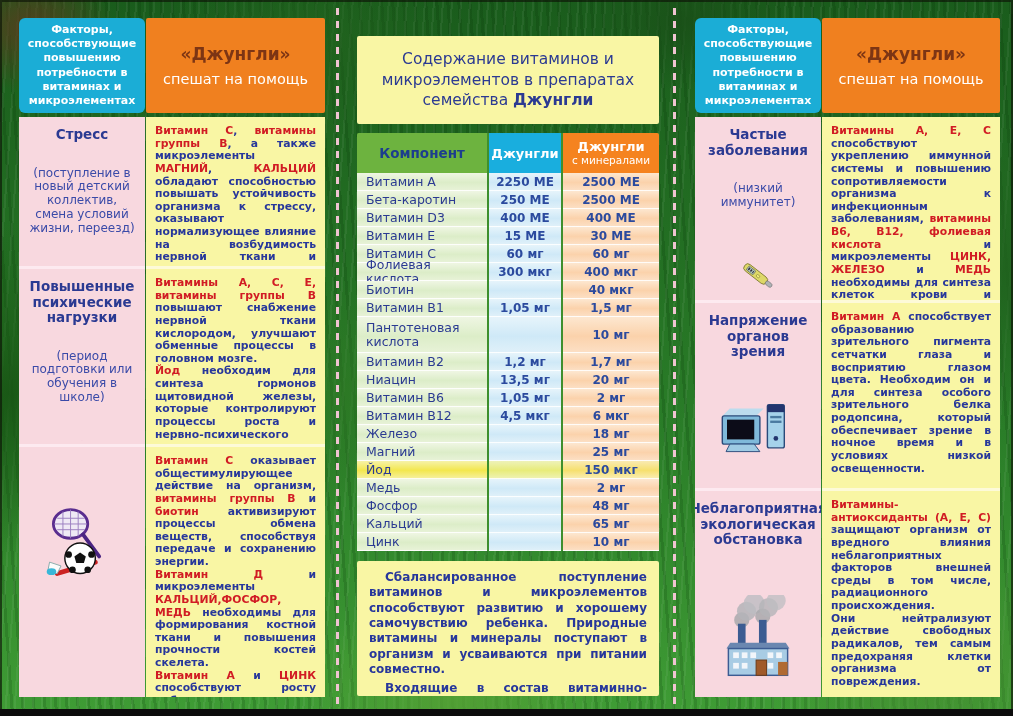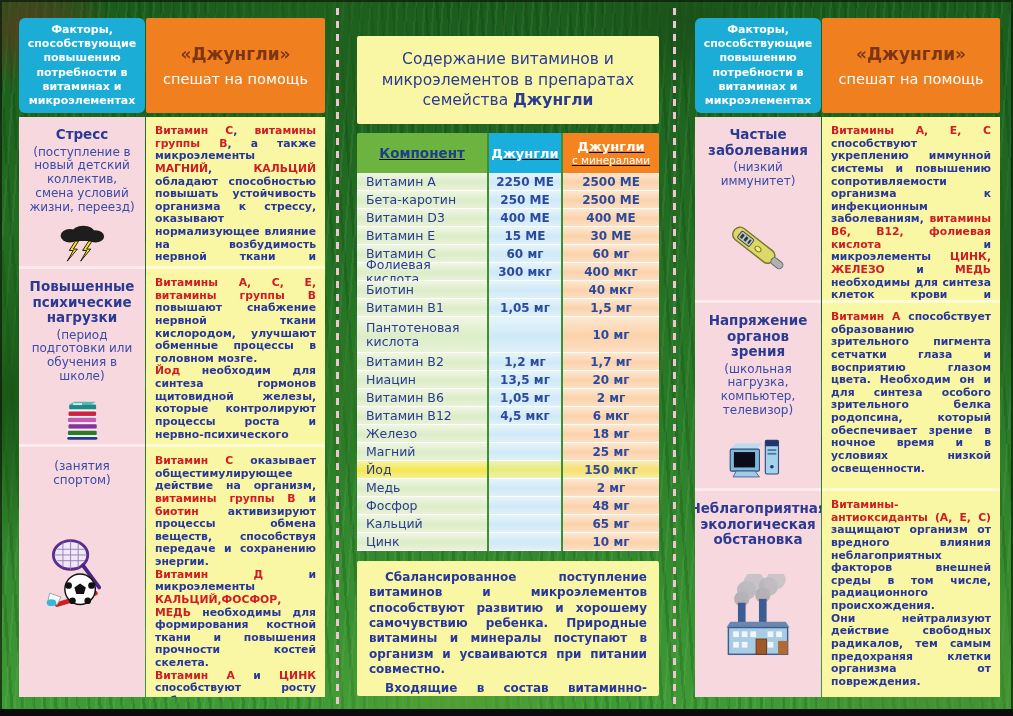--- a/index.html
+++ b/index.html
@@ -28,38 +28,38 @@
   .hdr-row{display:flex;gap:1px;height:95px;margin-bottom:4px;}
   .factors-cell{width:126px;background:#1badd6;color:#ffffff;font-weight:bold;font-size:11px;
     line-height:1.3;display:flex;align-items:center;justify-content:center;text-align:center;
     padding:4px 6px;box-sizing:border-box;border-radius:6px;}
   .brand-cell{flex:1;background:#f0801f;display:flex;flex-direction:column;align-items:center;
     justify-content:center;gap:7px;border-radius:2px;}
   .brand-title{color:#7d3514;font-weight:bold;font-size:17px;}
   .brand-sub{color:#ffffff;font-size:14.5px;}
   .sect{display:flex;gap:1px;overflow:hidden;}
   .pink-cell{width:126px;background:#f8d8df;display:flex;flex-direction:column;align-items:center;
-    text-align:center;padding:10px 7px 4px;box-sizing:border-box;overflow:hidden;}
+    text-align:center;padding:10px 7px 4px;box-sizing:border-box;overflow:hidden;gap:21px;}
   .yellow-cell{flex:1;background:#f9f6a4;padding:8px 9px;box-sizing:border-box;overflow:hidden;}
   .sep{display:flex;gap:1px;height:3px;}
   .sep .sp{width:126px;background:#fdeaf0;}
   .sep .sy{flex:1;background:#fdfad8;}
   .sec-title{font-weight:bold;color:#2b3a92;font-size:13.5px;line-height:1.15;}
   .sec-sub{color:#3a4aa8;font-size:12px;line-height:1.15;margin-top:3px;}
   .remedy{font-size:10.8px;color:#27379b;line-height:1.17;text-align:justify;font-weight:bold;}
   .remedy .em{color:#d11c24;font-weight:bold;}
   .strong{font-weight:bold;}
   .sec-icon{margin-top:10px;display:block;}
   
   .center-col{position:absolute;left:357px;top:16px;width:302px;}
   .title-box{margin-top:20px;height:88px;background:#f9f6a4;border-radius:2px;color:#2b3a92;
     font-size:15.5px;line-height:1.35;text-align:center;display:flex;align-items:center;
     justify-content:center;padding:4px 18px;box-sizing:border-box;}
   .vtable{margin-top:9px;background:#3e8f2e;border-radius:2px;}
-  .vt-header{display:flex;gap:2px;height:40px;text-decoration:underline;}
+  .vt-header{display:flex;gap:2px;height:40px;}
   .h-comp{width:130px;background:#6db33f;color:#1c3e8e;font-weight:bold;font-size:13.5px;
     display:flex;align-items:center;justify-content:center;border-radius:2px 0 0 0;}
   .h-jun{width:72px;background:#19aede;color:#fff;font-weight:bold;font-size:13px;
     display:flex;align-items:center;justify-content:center;}
   .h-min{flex:1;background:#f5831f;color:#fff;display:flex;flex-direction:column;align-items:center;
     justify-content:center;line-height:1.15;border-radius:0 2px 0 0;}
   .h-min .l1{font-weight:bold;font-size:13px;}
   .h-min .l2{font-size:10.5px;}
   .vt-row{display:flex;gap:2px;height:18px;}
   .vt-row.tall{height:36px;}
@@ -144,21 +144,20 @@
         <div class="remedy"><span class="em">Витамины А, С, Е, витамины группы В</span><span> повышают снабжение нервной ткани кислородом, улучшают обменные процессы в головном мозге.</span><br><span class="em">Йод</span><span> необходим для синтеза гормонов щитовидной железы, которые контролируют процессы роста и нервно-психического развития.</span></div>
       </div>
     </div>
     <div class="sep">
         <div class="sp"></div>
         <div class="sy"></div>
       </div>
 
     <div class="sect" style="height:250px;">
       <div class="pink-cell">
-        <div class="sec-sub">(занятия спортом)</div>
         <svg class="sec-icon" style="margin-top:46px;" width="84" height="82" viewBox="0 0 88 86">
           <ellipse cx="32" cy="22" rx="18" ry="15" fill="#efe9f5" stroke="#5a2d8f" stroke-width="3"></ellipse>
           <g stroke="#9a7ec0" stroke-width="1">
             <line x1="18" y1="16" x2="47" y2="16"></line>
               <line x1="15" y1="22" x2="49" y2="22"></line>
             <line x1="18" y1="28" x2="47" y2="28"></line>
               <line x1="24" y1="9" x2="24" y2="35"></line>
             <line x1="32" y1="7" x2="32" y2="37"></line>
               <line x1="40" y1="9" x2="40" y2="35"></line>
           </g>
@@ -353,21 +352,20 @@
       </div>
     </div>
     <div class="sep">
         <div class="sp"></div>
         <div class="sy"></div>
       </div>
 
     <div class="sect" style="height:185px;">
       <div class="pink-cell">
         <div class="sec-title">Напряжение органов зрения</div>
-        <div class="sec-sub">(школьная нагрузка, компьютер, телевизор)</div>
         <svg class="sec-icon" style="margin-top:18px;" width="84" height="62" viewBox="0 0 88 66">
           <polygon points="6,18 14,10 50,10 42,18" fill="#bcdcee"></polygon>
           <rect x="6" y="18" width="40" height="30" rx="2" fill="#7fb9da" stroke="#2a4a7a" stroke-width="1.5"></rect>
           <rect x="11" y="22" width="29" height="21" fill="#0c0c18"></rect>
           <polygon points="14,48 40,48 46,56 10,56" fill="#9fcbe4" stroke="#2a4a7a" stroke-width="1"></polygon>
           <rect x="54" y="6" width="18" height="46" rx="2" fill="#a5d2ea" stroke="#2a4a7a" stroke-width="1.5"></rect>
           <rect x="54" y="6" width="18" height="8" fill="#23356e"></rect>
           <rect x="57" y="18" width="12" height="2.5" fill="#4a7aa0"></rect>
           <rect x="57" y="23" width="12" height="2.5" fill="#4a7aa0"></rect>
           <circle cx="63" cy="42" r="2.5" fill="#23356e"></circle>

